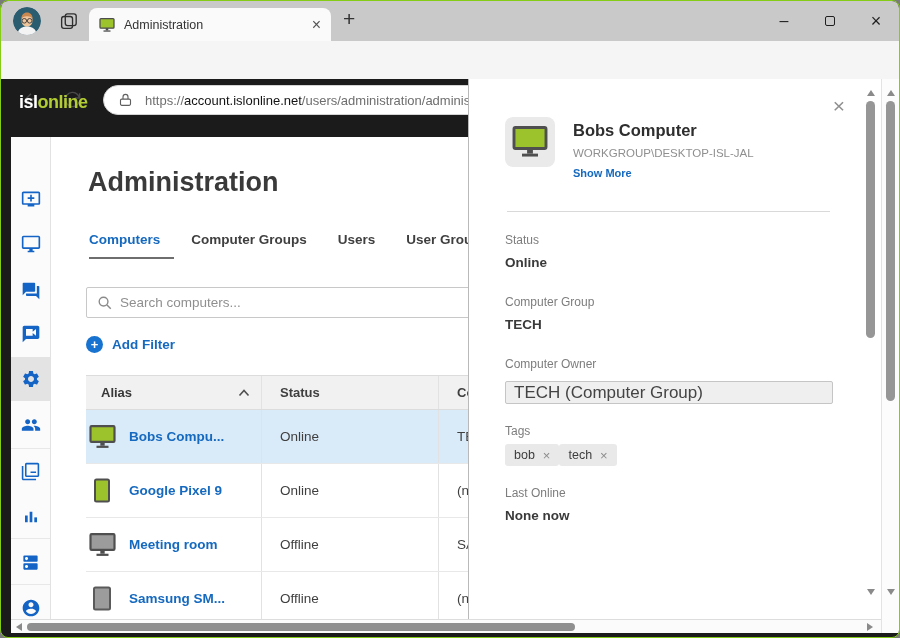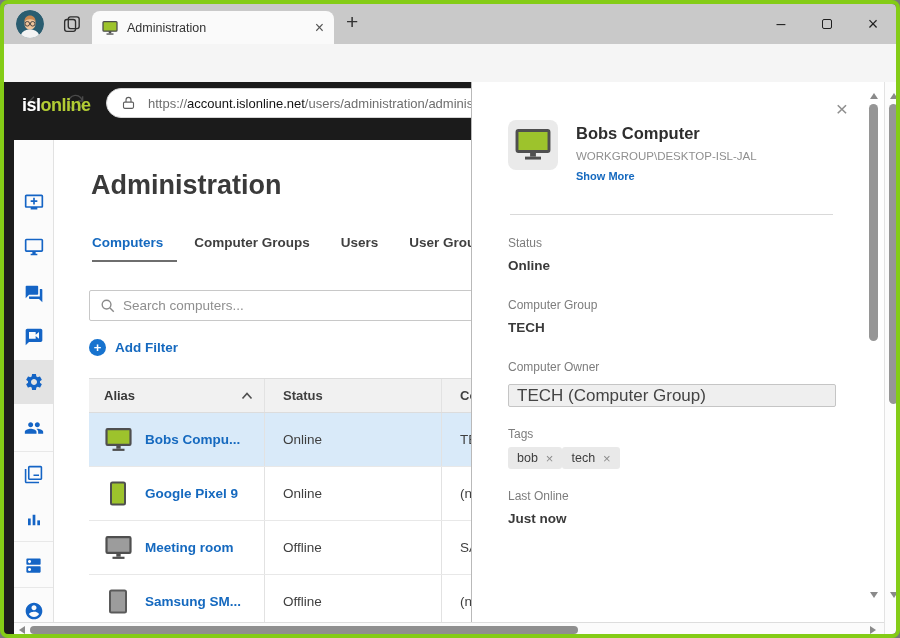--- a/index.html
+++ b/index.html
@@ -1,17 +1,17 @@
 <!DOCTYPE html>
 <html><head>
 <meta charset="utf-8">
 <style>
   * { box-sizing: border-box; margin: 0; padding: 0; }
   html,body { background:#7a7a7a; font-family:"Liberation Sans", sans-serif; }
-  .window{position:relative;width:900px;height:638px;border:4px solid #84cc16;border-radius:8px;overflow:hidden;background:#1b1b1b;}
+  .window{position:relative;width:900px;height:638px;border:1px solid #84cc16;border-radius:8px;overflow:hidden;background:#1b1b1b;}
 
   
   .tabstrip{position:absolute;top:0;left:0;right:0;height:40px;background:#c9c9c9;}
   .avatar{position:absolute;left:12px;top:6px;width:28px;height:28px;border-radius:50%;overflow:hidden;}
   .ws-icon{position:absolute;left:56px;top:11px;}
   .btab{position:absolute;left:88px;top:7px;width:242px;height:33px;background:#fafafa;border-radius:8px 8px 0 0;display:flex;align-items:center;padding:0 10px;}
   .btab-title{font-size:12.5px;color:#333;margin-left:9px;}
   .btab-close{margin-left:auto;font-size:16px;color:#555;line-height:1;cursor:default;}
   .newtab{position:absolute;left:342px;top:6px;font-size:21px;color:#333;font-weight:400;}
   .wincontrols{position:absolute;right:0;top:0;height:40px;display:flex;}
@@ -50,21 +50,21 @@
   .search input{border:none;outline:none;flex:1;font-size:13.5px;color:#444;font-family:inherit;background:transparent;}
   .search input::placeholder{color:#8f8f8f;}
   .addfilter{position:absolute;left:35px;top:199px;display:flex;gap:9px;align-items:center;}
   .plus-circle{width:17px;height:17px;border-radius:50%;background:#1773cf;color:#fff;font-size:13px;font-weight:700;display:flex;align-items:center;justify-content:center;line-height:1;}
   .addfilter span.lbl{font-size:13.5px;font-weight:700;color:#1569bf;}
 
   .table{position:absolute;left:35px;top:238px;width:500px;}
   .thead{height:35px;background:#f1f1f1;border-top:1px solid #dcdcdc;border-bottom:1px solid #dcdcdc;display:flex;font-weight:700;font-size:13px;color:#383838;}
   .trow{height:54px;display:flex;align-items:center;border-bottom:1px solid #e8e8e8;font-size:13.5px;background:#fff;}
   .trow.selected{background:#d9eaf9;}
-  .c1{width:175px;display:flex;align-items:center;padding-left:15px;height:100%;}
+  .c1{width:175px;display:flex;align-items:center;padding-left:2px;height:100%;}
   .c2{width:177px;padding-left:18px;border-left:1px solid #e2e2e2;height:100%;display:flex;align-items:center;color:#3f3f3f;}
   .c3{flex:1;padding-left:18px;border-left:1px solid #e2e2e2;height:100%;display:flex;align-items:center;color:#3f3f3f;white-space:nowrap;}
   .thead .c1{padding-left:15px;}
   .sortchev{margin-left:auto;margin-right:11px;}
   .dev{width:28px;margin-right:13px;display:flex;justify-content:center;flex:none;}
   .alias{color:#1569bf;font-weight:700;white-space:nowrap;}
 
   
   .panel{position:absolute;left:467px;top:78px;width:413px;height:540px;background:#fff;border-left:1px solid #b9b9b9;}
   .pclose{position:absolute;right:36px;top:16px;font-size:21px;color:#8f8f8f;line-height:1;}
@@ -371,21 +371,21 @@
             <span class="x">×</span>
           </span>
           <span class="chip">
             <span>tech</span>
             <span class="x">×</span>
           </span>
         </div>
       </div>
       <div class="field">
         <div class="flabel">Last Online</div>
-        <div class="fvalue">Just now</div>
+        <div class="fvalue">None now</div>
       </div>
     </div>
   </div>
 
   <div class="scrollcol"></div>
   <div class="vscroll" style="left:863px;">
     <span class="tri-up"></span>
     <span class="thumb" style="top:16px;height:237px;"></span>
     <span class="tri-down"></span>
   </div>

